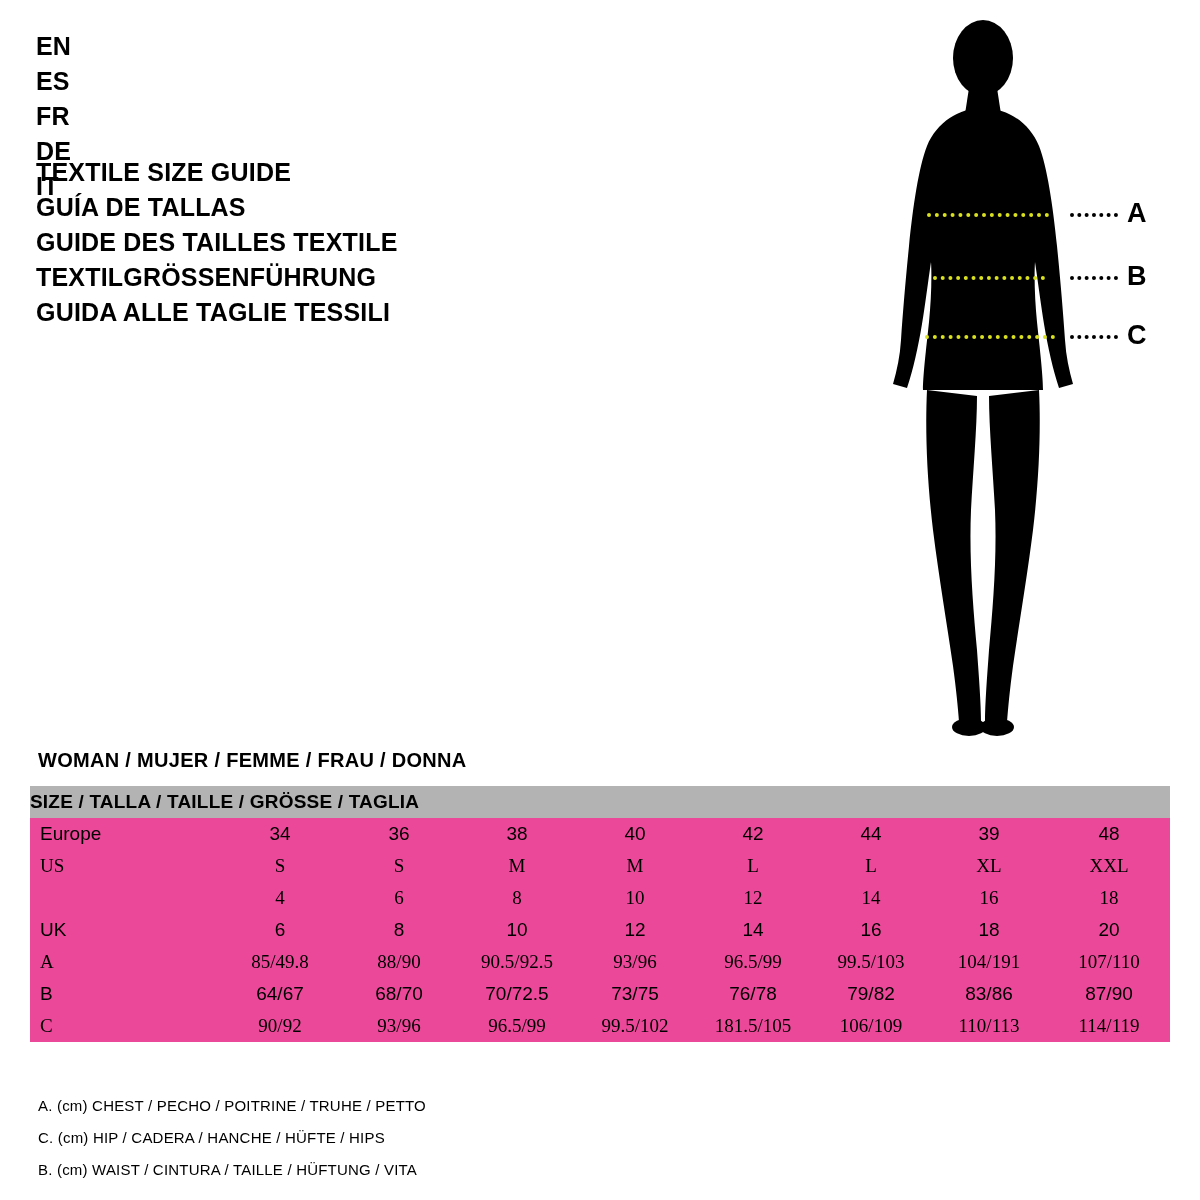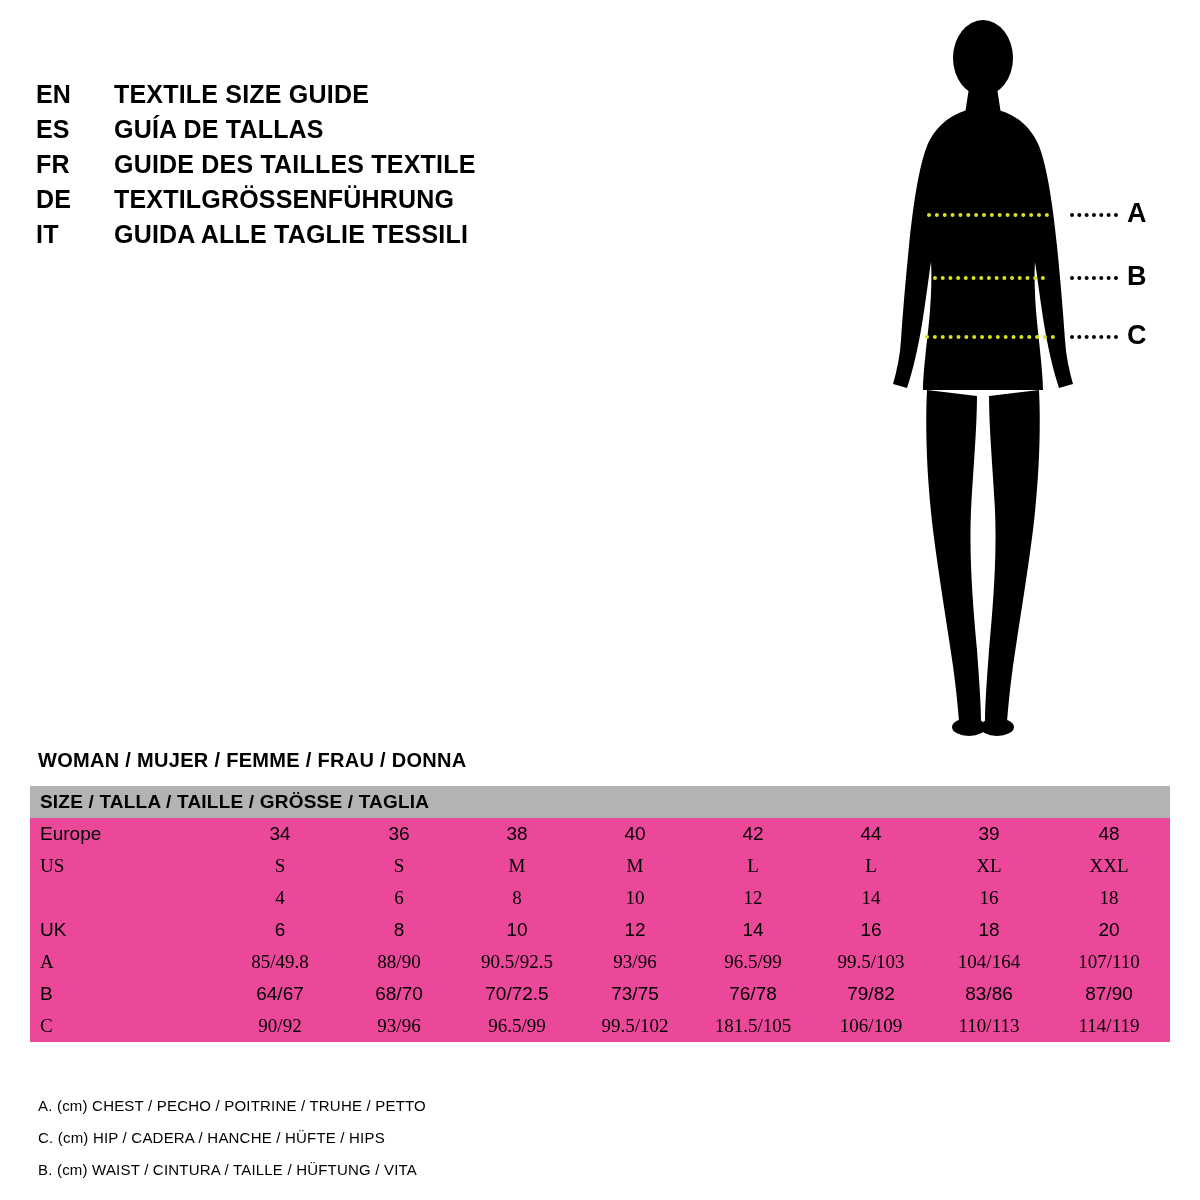--- a/index.html
+++ b/index.html
@@ -23,20 +23,21 @@
     top: 32px;
     width: 560px;
   }
   .lang-row {
     display: flex;
     align-items: baseline;
     height: 35px;
     font-size: 25px;
     font-weight: bold;
     letter-spacing: 0.2px;
+    flex-direction: column;
   }
   .lang-code {
     width: 78px;
     flex: 0 0 78px;
   }
   .lang-text {
     white-space: nowrap;
     margin-top: 48px;
   }
 
@@ -91,21 +92,20 @@
   .size-table th,
   .size-table td {
     padding: 0;
     height: 32px;
     font-weight: normal;
     text-align: center;
     white-space: nowrap;
   }
   .size-table th.header-cell {
     text-align: left;
-    padding-left: 10px;
     font-weight: bold;
     letter-spacing: 0.2px;
     font-size: 19px;
   }
   .size-table td.rowlabel {
     text-align: left;
     padding-left: 10px;
   }
   tr.header-row {
     background: #b3b3b3;
@@ -291,21 +291,21 @@
       <td>20</td>
     </tr>
     <tr class="band-grey">
       <td class="rowlabel">A</td>
       <td>85/49.8</td>
       <td>88/90</td>
       <td>90.5/92.5</td>
       <td>93/96</td>
       <td>96.5/99</td>
       <td>99.5/103</td>
-      <td>104/164</td>
+      <td>104/191</td>
       <td>107/110</td>
     </tr>
     <tr class="band-light">
       <td class="rowlabel">B</td>
       <td>64/67</td>
       <td>68/70</td>
       <td>70/72.5</td>
       <td>73/75</td>
       <td>76/78</td>
       <td>79/82</td>

